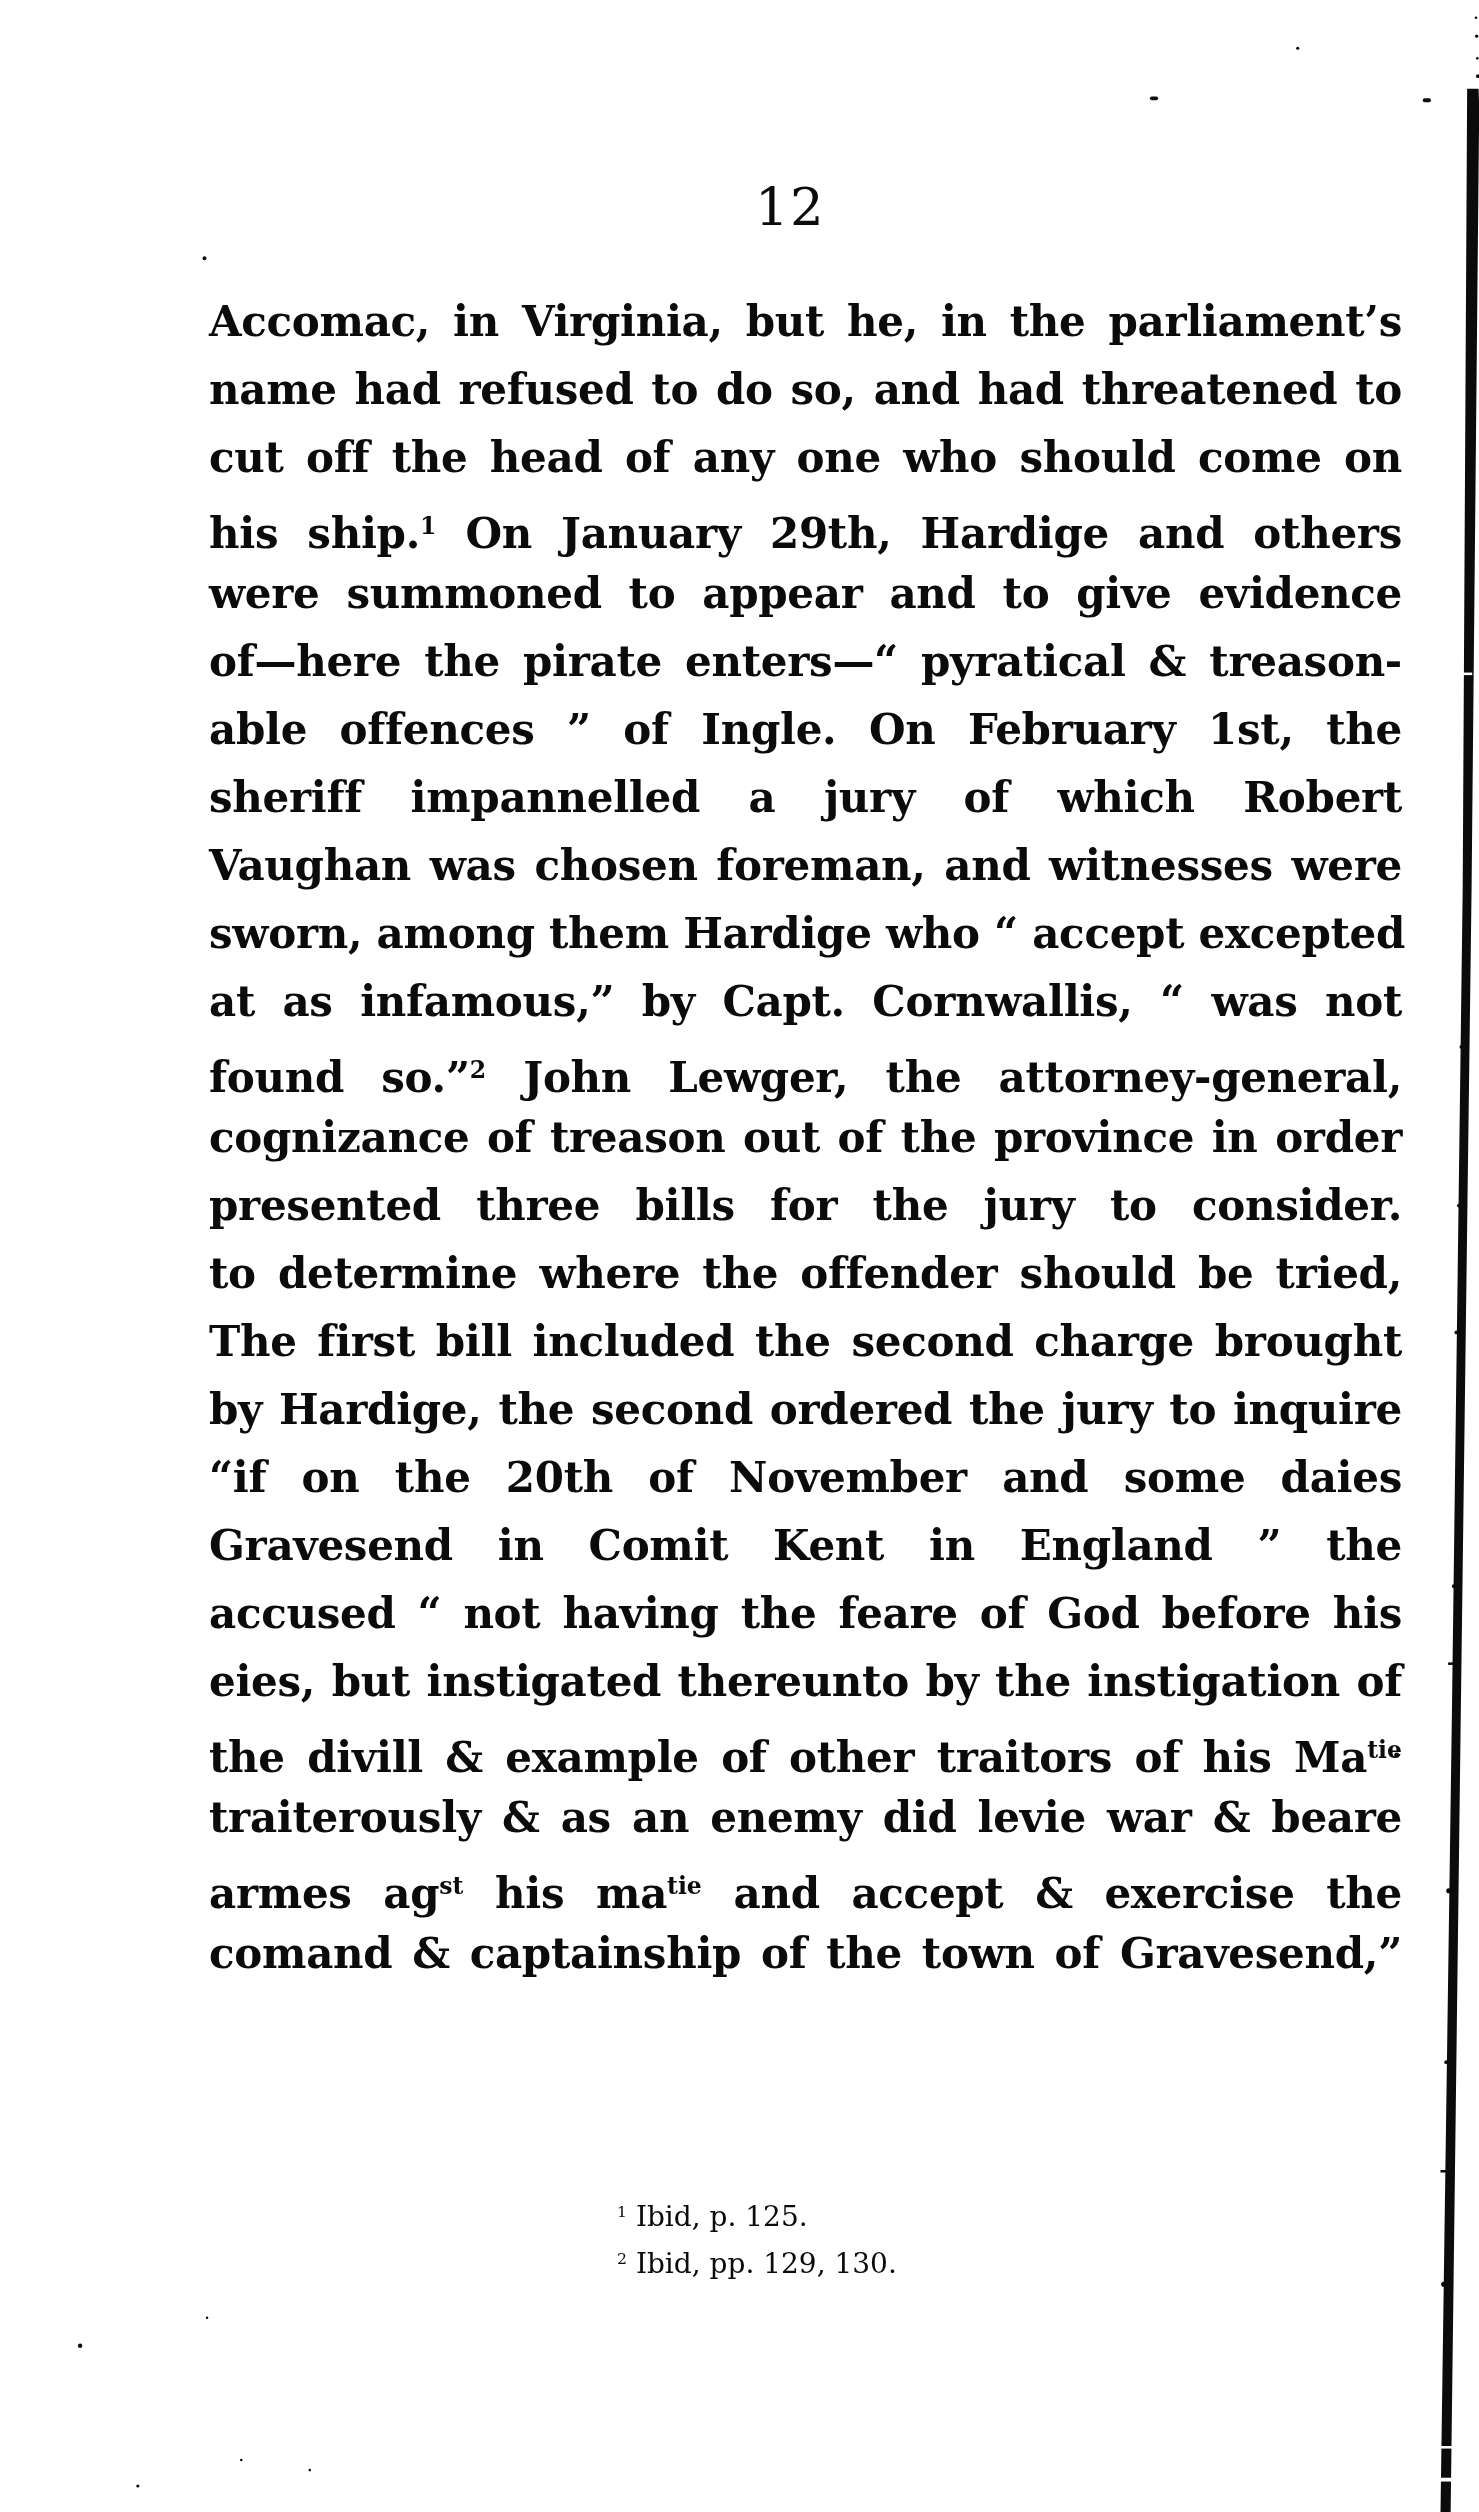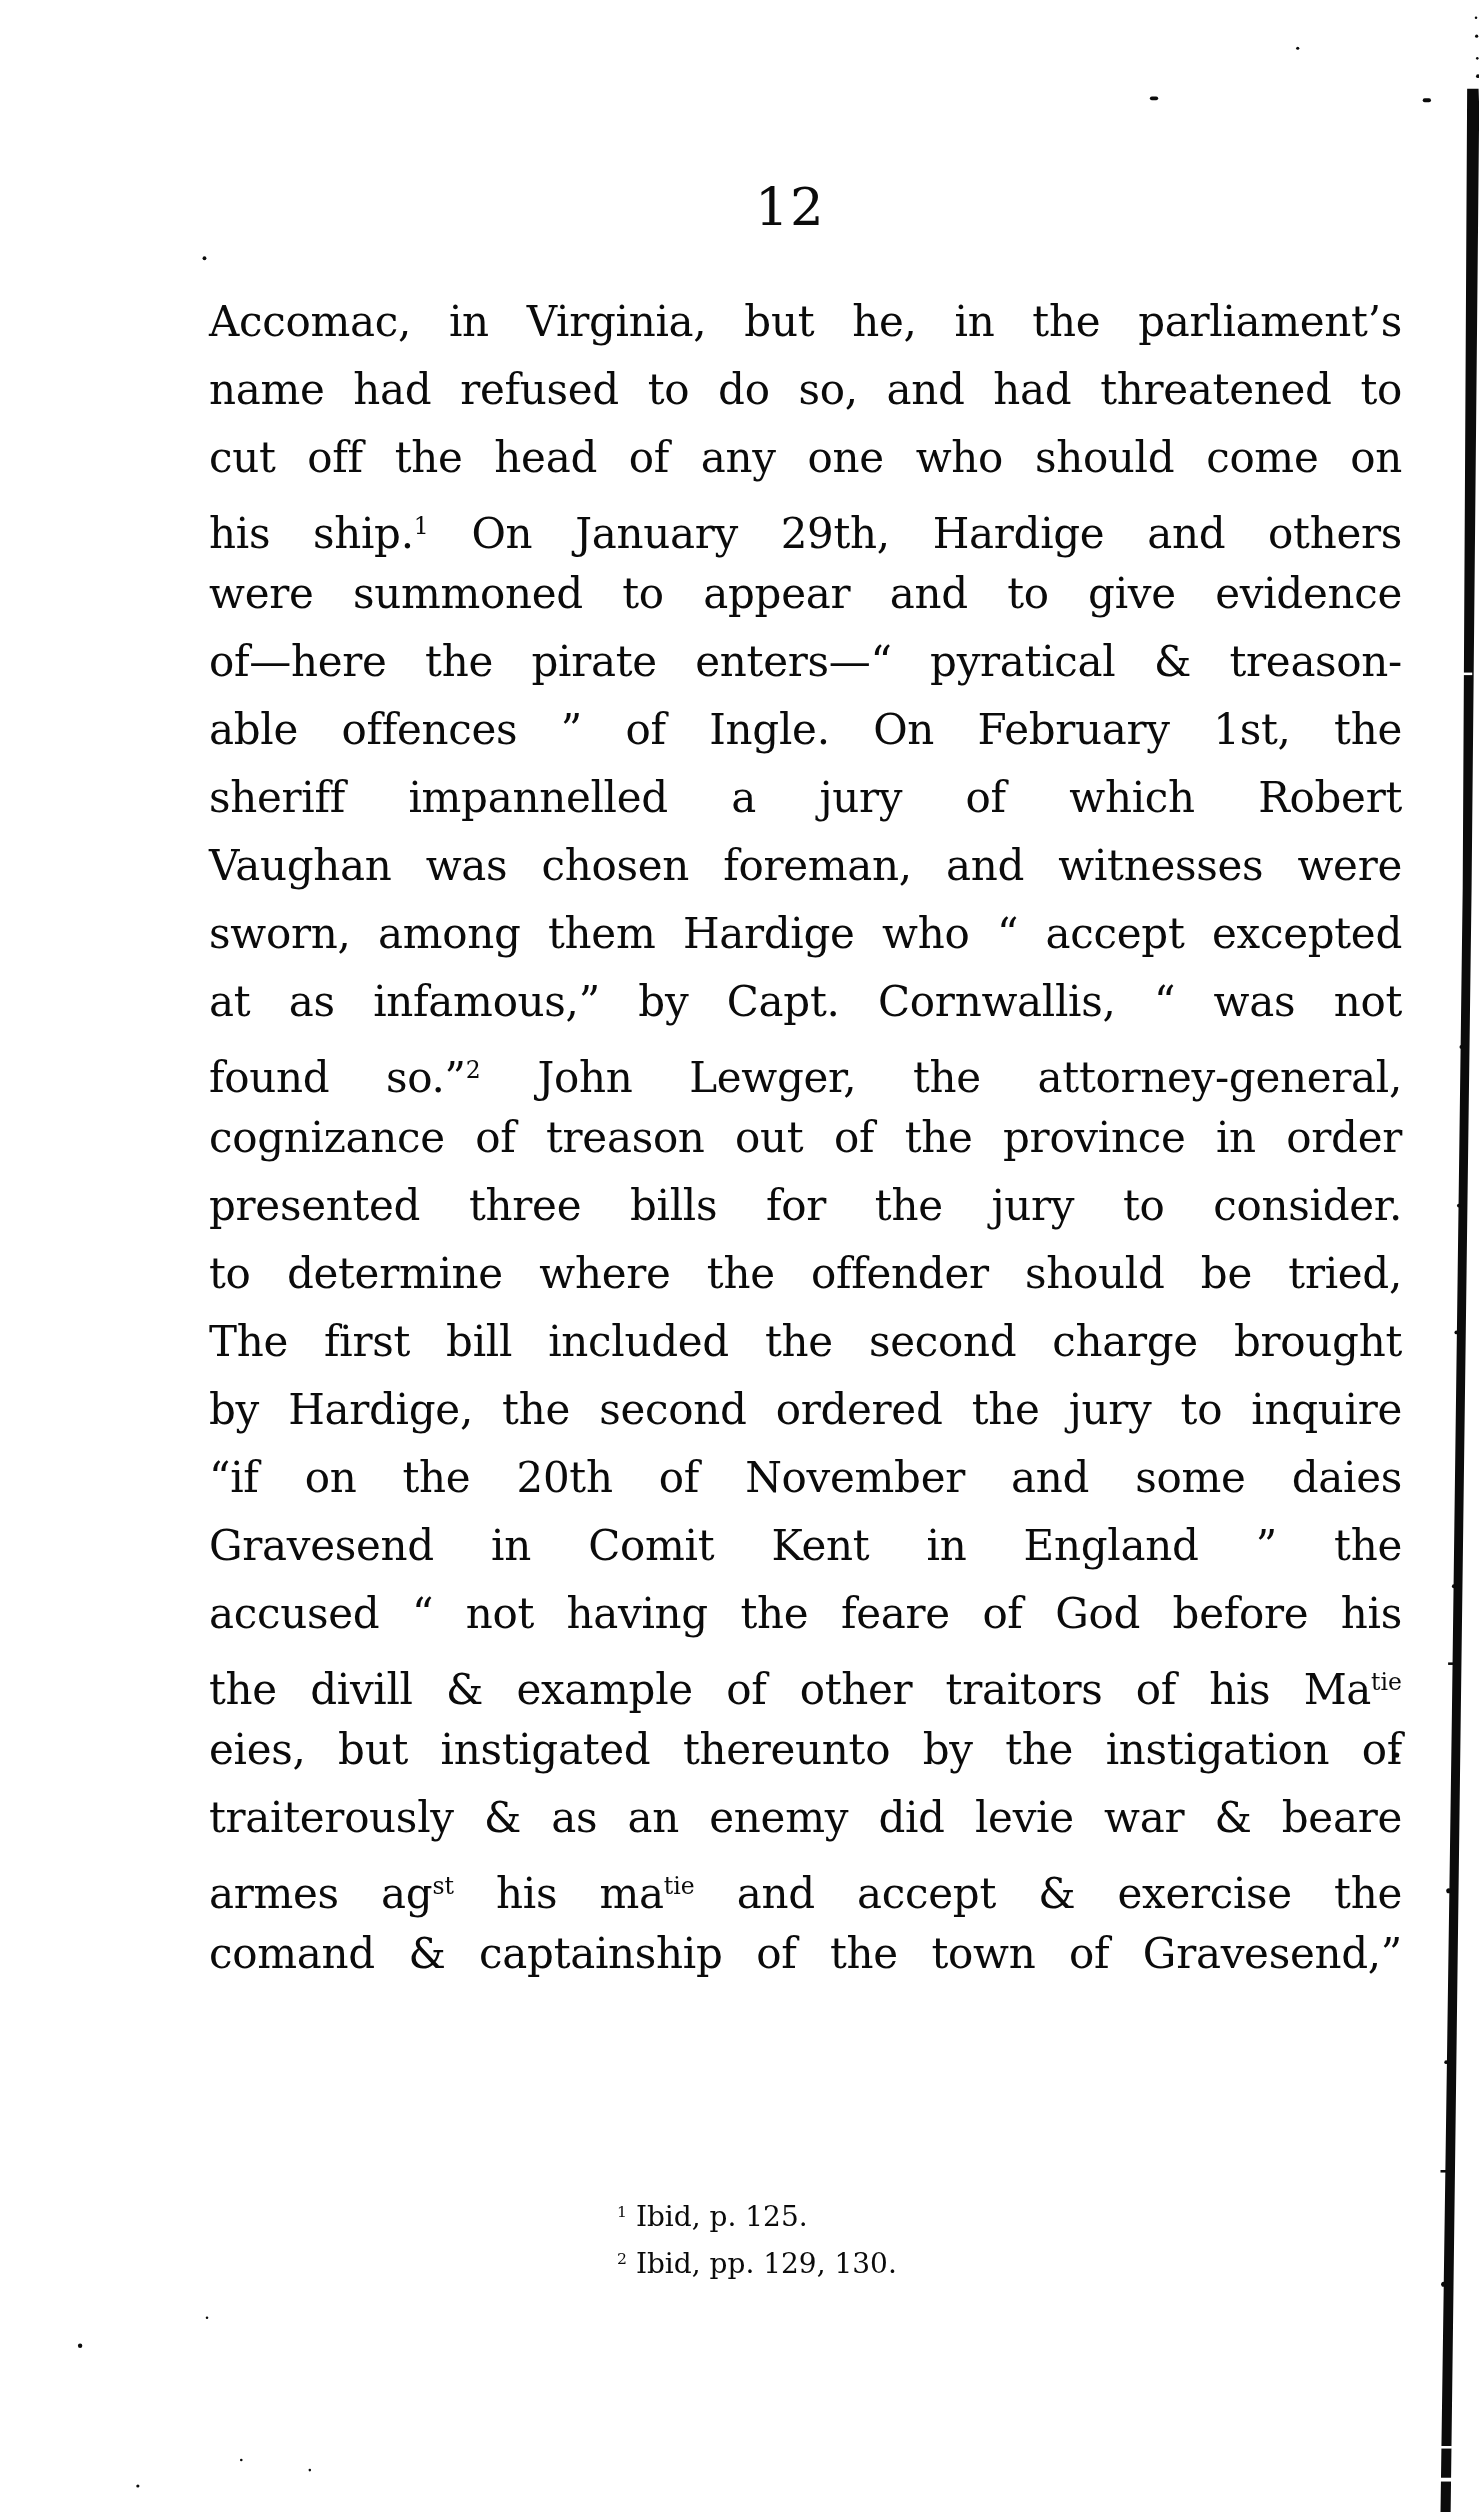--- a/index.html
+++ b/index.html
@@ -37,20 +37,21 @@
     letter-spacing:-0.3px;
     text-align:justify;
     text-justify:inter-word;
   }
   .text-block .line{
     display:block;
     height:68px;
     text-align:justify;
     text-align-last:justify;
     white-space:nowrap;
+    font-weight:bold;
   }
   sup{
     font-size:56%;
     vertical-align:0.6em;
     letter-spacing:0;
   }
   .footnotes{
     position:absolute;
     left:617px;
     top:2191px;
@@ -85,22 +86,22 @@
       <div class="line">at as infamous,” by Capt. Cornwallis, “ was not</div>
       <div class="line">found so.”<sup>2</sup>  John Lewger, the attorney-general,</div>
       <div class="line">cognizance of treason out of the province in order</div>
       <div class="line">presented three bills for the jury to consider.</div>
       <div class="line">to determine where the offender should be tried,</div>
       <div class="line">The first bill included the second charge brought</div>
       <div class="line">by Hardige, the second ordered the jury to inquire</div>
       <div class="line">“if on the 20th of November and some daies</div>
       <div class="line">Gravesend in Comit Kent in England ” the</div>
       <div class="line">accused “ not having the feare of God before his</div>
+      <div class="line">eies, but instigated thereunto by the instigation of</div>
       <div class="line">the divill &amp; example of other traitors of his Ma<sup>tie</sup></div>
-      <div class="line">eies, but instigated thereunto by the instigation of</div>
       <div class="line">traiterously &amp; as an enemy did levie war &amp; beare</div>
       <div class="line">armes ag<sup>st</sup> his ma<sup>tie</sup> and accept &amp; exercise the</div>
       <div class="line">comand &amp; captainship of the town of Gravesend,”</div>
     </div>
 
   <div class="footnotes">
       <div class="footnote"><sup>1</sup> Ibid, p. 125.</div>
       <div class="footnote"><sup>2</sup> Ibid, pp. 129, 130.</div>
     </div>
 

